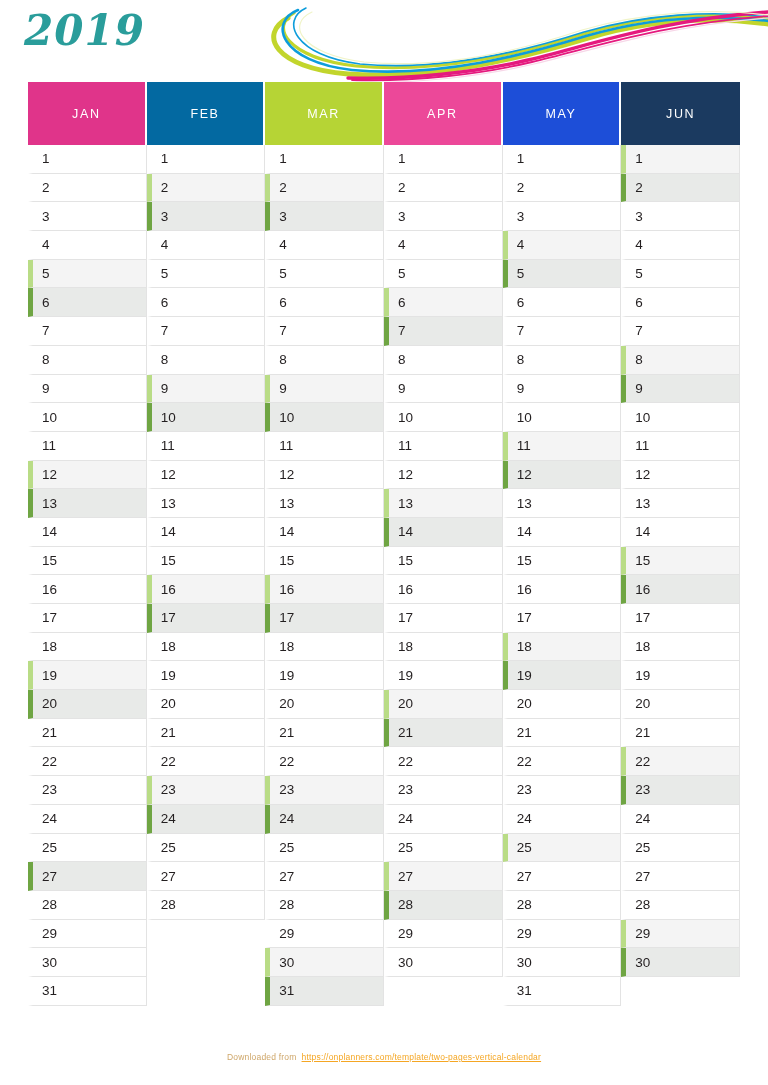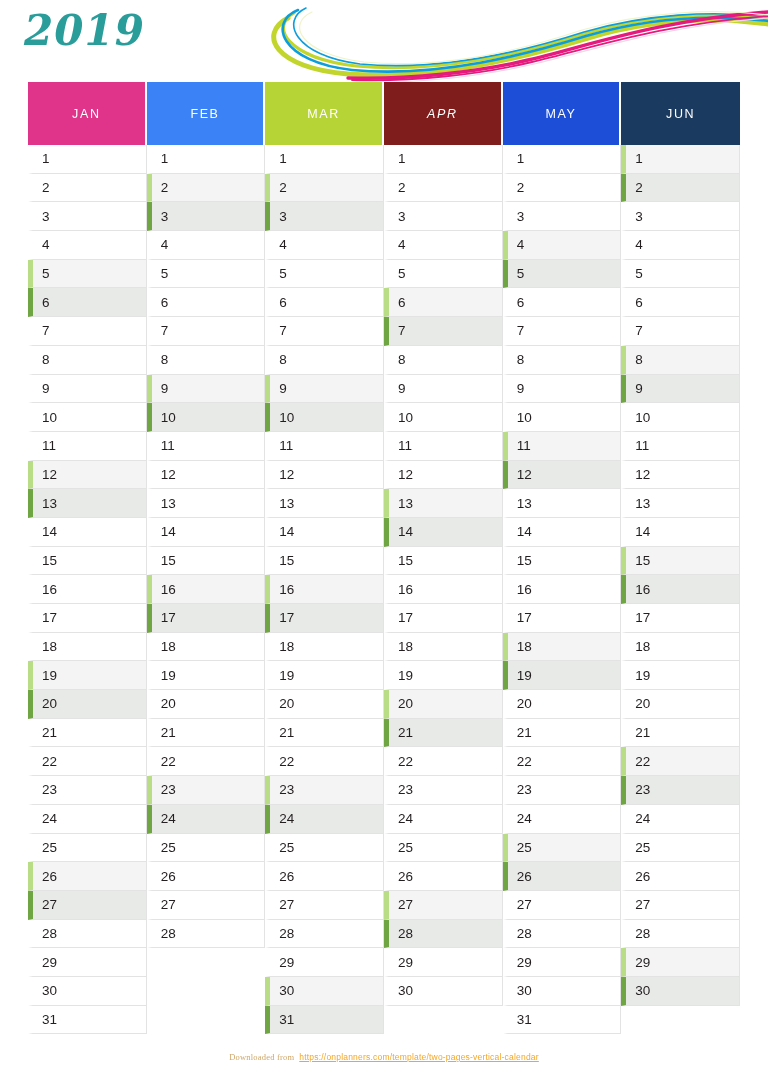--- a/index.html
+++ b/index.html
@@ -104,21 +104,21 @@
   #footer-credit {
     position: absolute;
     left: 0;
     top: 1052px;
     width: 768px;
     text-align: center;
     font-size: 8.5px;
     color: #f0b95c;
     letter-spacing: 0.2px;
   }
-  #footer-credit .credit-label { color: #cfa76a; font-family: Liberation Serif, serif; }
+  #footer-credit .credit-label { color: #cfa76a; }
   #footer-credit .credit-link {
     color: #f5a623;
     text-decoration: underline;
     margin-left: 5px;
   }
 </style>
 </head>
 <body>
 
 <div id="header-band">
@@ -148,23 +148,23 @@
       <col>
       <col>
       <col>
       <col>
       <col>
       <col>
     </colgroup>
   <thead>
     <tr id="month-header-row">
         <th class="month-header" style="background: rgb(224, 52, 138);"><span>JAN</span></th>
-        <th class="month-header" style="background: #3b82f6;"><span>FEB</span></th>
+        <th class="month-header" style="background: #0369a1;"><span>FEB</span></th>
         <th class="month-header" style="background: rgb(182, 212, 53); margin-top: 34px;"><span>MAR</span></th>
-        <th class="month-header" style="background: #7f1d1d; font-style: italic;"><span>APR</span></th>
+        <th class="month-header" style="background: #ec4899;"><span>APR</span></th>
         <th class="month-header" style="background: #1d4ed8;"><span>MAY</span></th>
         <th class="month-header" style="background: rgb(27, 58, 96);"><span>JUN</span></th>
       </tr>
   </thead>
   <tbody id="calendar-body">
       <tr>
         <td class="day-cell"><span>1</span></td>
         <td class="day-cell"><span>1</span></td>
         <td class="day-cell"><span>1</span></td>
         <td class="day-cell"><span>1</span></td>
@@ -357,28 +357,20 @@
       </tr>
       <tr>
         <td class="day-cell"><span>25</span></td>
         <td class="day-cell"><span>25</span></td>
         <td class="day-cell"><span>25</span></td>
         <td class="day-cell"><span>25</span></td>
         <td class="day-cell saturday"><span>25</span></td>
         <td class="day-cell"><span>25</span></td>
       </tr>
       <tr>
-        <td class="day-cell saturday"><span>26</span></td>
-        <td class="day-cell"><span>26</span></td>
-        <td class="day-cell"><span>26</span></td>
-        <td class="day-cell"><span>26</span></td>
-        <td class="day-cell sunday"><span>26</span></td>
-        <td class="day-cell"><span>26</span></td>
-      </tr>
-      <tr>
         <td class="day-cell sunday"><span>27</span></td>
         <td class="day-cell"><span>27</span></td>
         <td class="day-cell"><span>27</span></td>
         <td class="day-cell saturday"><span>27</span></td>
         <td class="day-cell"><span>27</span></td>
         <td class="day-cell"><span>27</span></td>
       </tr>
       <tr>
         <td class="day-cell"><span>28</span></td>
         <td class="day-cell"><span>28</span></td>

